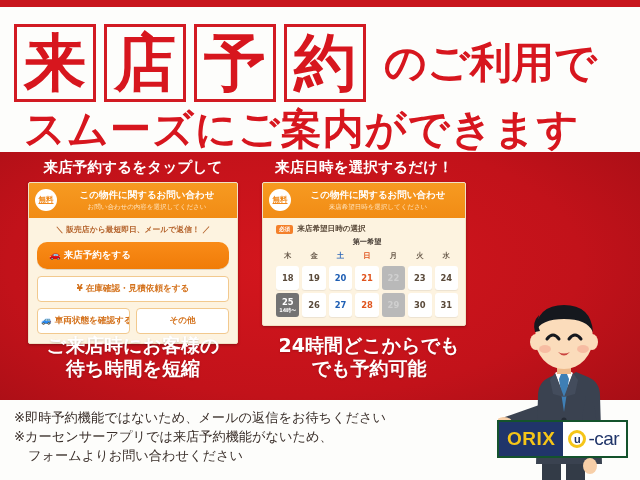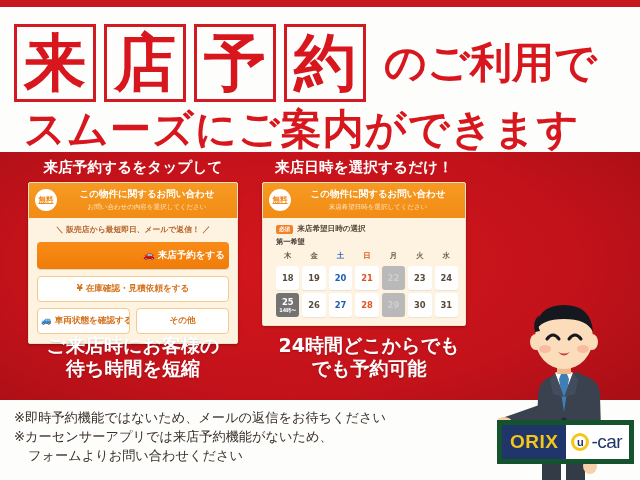--- a/index.html
+++ b/index.html
@@ -79,39 +79,39 @@
     flex:0 0 auto;width:22px;height:22px;border-radius:50%;
     background:#ffffff;color:#f0881a;
     font-size:7.5px;font-weight:bold;
     display:flex;align-items:center;justify-content:center;
     font-family:"DejaVu Sans","Liberation Sans",sans-serif;
     text-decoration:underline;
   }
   .mock-header-txt{flex:1 1 auto;text-align:center;}
   .mh-title{
     color:#ffffff;font-size:9.5px;font-weight:bold;line-height:1.2;
-    font-family:Liberation Serif, serif;
+    font-family:Liberation Sans, sans-serif;
     white-space:nowrap;overflow:hidden;
   }
   .mh-sub{
     color:#ffe4be;font-size:6.5px;line-height:1.3;margin-top:3px;
     font-family:"DejaVu Sans","Liberation Sans",sans-serif;
     white-space:nowrap;overflow:hidden;
   }
   .mock-body{padding:7px 8px 9px 8px;}
   .mock-note{
     text-align:center;color:#b4622a;font-size:7.8px;font-weight:bold;
     margin-bottom:7px;line-height:1.2;white-space:nowrap;overflow:hidden;
     font-family:"DejaVu Sans","Liberation Sans",sans-serif;
   }
   .btn-primary{
     background:linear-gradient(#f98b18,#f07c08);
-    border-radius:4px;color:#fff;
+    border-radius:10px;color:#fff;
     font-size:9.5px;font-weight:bold;
-    padding:7px 4px;text-align:right;
+    padding:7px 12px;text-align:left;
     margin-bottom:7px;white-space:nowrap;overflow:hidden;
     box-shadow:0 1px 0 rgba(0,0,0,.12);
     font-family:"DejaVu Sans","Liberation Sans",sans-serif;
   }
   .btn-outline{
     background:#ffffff;border:1px solid #f2c98e;border-radius:4px;
     color:#d4721c;font-size:8.6px;font-weight:bold;
     padding:6px 3px;text-align:center;margin-bottom:6px;
     white-space:nowrap;overflow:hidden;
     font-family:"DejaVu Sans","Liberation Sans",sans-serif;
@@ -129,20 +129,21 @@
     font-family:"DejaVu Sans","Liberation Sans",sans-serif;
   }
   .cal-label{
     color:#5a4a3a;font-size:7.6px;font-weight:bold;
     font-family:"DejaVu Sans","Liberation Sans",sans-serif;
     white-space:nowrap;
   }
   .cal-pref{
     color:#4a4038;font-size:7.2px;font-weight:bold;margin-bottom:4px;
     font-family:"DejaVu Sans","Liberation Sans",sans-serif;
+    text-align:center;
   }
   .cal-grid{display:grid;grid-template-columns:repeat(7,1fr);gap:3px;}
   .dow{
     text-align:center;font-size:7.4px;font-weight:bold;color:#6b5c4d;
     font-family:"DejaVu Sans","Liberation Sans",sans-serif;
     padding-bottom:2px;
   }
   .dow.sun{color:#e0551f;}
   .dow.sat{color:#2a66b8;}
   .cell{
@@ -178,21 +179,21 @@
     color:#3a2f2a;font-size:13.2px;line-height:1.45;
     font-family:"DejaVu Sans","Liberation Sans",sans-serif;
   }
   .notes div{white-space:nowrap;}
   .notes .indent{padding-left:14px;}
 
   
   .logo{
     position:absolute;left:497px;top:420px;
     display:flex;align-items:stretch;height:34px;
-    border:5px solid #14532d;
+    border:2px solid #14532d;
   }
   .logo-orix{
     background:#20356a;color:#f5c518;
     font-size:19px;font-weight:bold;letter-spacing:.5px;
     display:flex;align-items:center;padding:0 8px;
     font-family:"Liberation Sans",sans-serif;
   }
   .logo-ucar{
     background:#ffffff;display:flex;align-items:center;
     padding:0 7px 0 5px;gap:2px;

